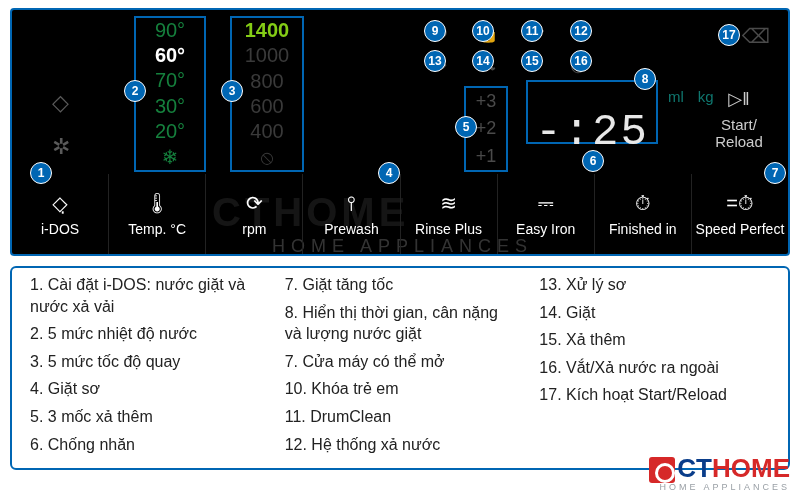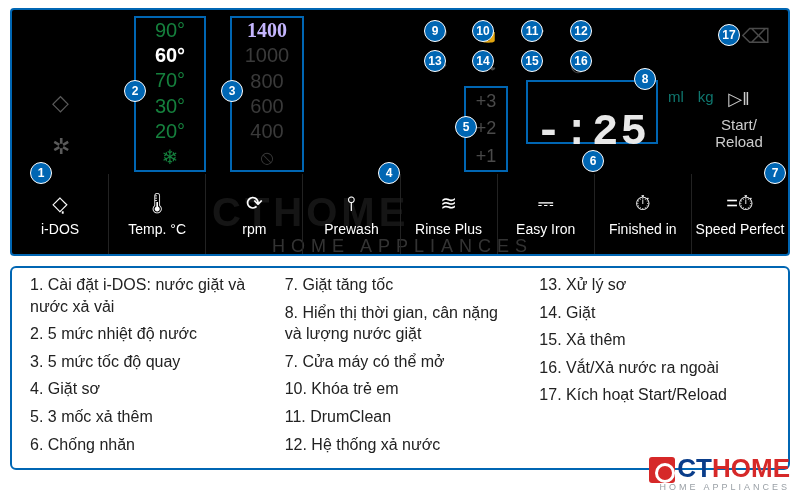--- a/index.html
+++ b/index.html
@@ -8,36 +8,36 @@
   .panel { position: absolute; left: 10px; top: 8px; width: 780px; height: 248px; background: #000; border: 2px solid #0066b3; border-radius: 4px; }
 
   
   .temp-col { position: absolute; left: 122px; top: 6px; width: 72px; height: 156px; border: 2px solid #0066b3; display: flex; flex-direction: column; justify-content: space-around; align-items: center; }
   .temp-val { font-size: 20px; color: #15803d; font-weight: 400; }
   .temp-val.active { color: #fff; font-weight: 700; }
 
   
   .spin-col { position: absolute; left: 218px; top: 6px; width: 74px; height: 156px; border: 2px solid #0066b3; display: flex; flex-direction: column; justify-content: space-around; align-items: center; }
   .spin-val { font-size: 20px; color: #3a3a3a; }
-  .spin-val.active { color: #c4b5fd; font-weight: 600; font-family: Liberation Serif, serif; }
+  .spin-val.active { color: #84cc16; font-weight: 600; }
 
   
   .left-icons { position: absolute; left: 40px; top: 80px; display: flex; flex-direction: column; gap: 18px; color:#5a5a5a; font-size: 22px; }
 
   
   .status-row { position: absolute; left: 420px; top: 12px; display: flex; gap: 30px; color:#4a4a4a; font-size:18px; align-items:center; }
   .status-row2 { position: absolute; left: 420px; top: 42px; display: flex; gap: 30px; color:#4a4a4a; font-size:18px; align-items:center; }
 
   
   .rinse-col { position: absolute; left: 452px; top: 76px; width: 44px; height: 86px; border:2px solid #0066b3; display:flex; flex-direction:column; justify-content:space-around; align-items:center; }
   .rinse-val { color:#4a4a4a; font-size:18px; }
 
   
   .seg { position:absolute; left: 514px; top: 70px; width: 132px; height: 64px; border:2px solid #0066b3; display:flex; align-items:center; justify-content:center; }
-  .seg-text { font-family: "Courier New", monospace; font-size: 44px; color:#e8e8e8; letter-spacing: 2px; font-weight:bold;margin-top:40px; }
+  .seg-text { font-family: "Courier New", monospace; font-size: 44px; color:#e8e8e8; letter-spacing: 2px; font-weight:normal;margin-top:40px; }
 
   .units { position:absolute; left: 656px; top: 78px; display:flex; flex-direction:row; gap:14px; color:#0f766e; font-size:15px; }
 
   
   .start-block { position:absolute; right: 12px; top: 78px; width: 74px; text-align:center; color:#ccc; font-size:15px; }
   .start-block .play { font-size:18px; color:#ccc; margin-bottom:6px; }
   .cancel-icon { position:absolute; right:18px; top:14px; color:#4a4a4a; font-size:20px; }
 
   
   .btn-row { position:absolute; left:0; bottom:0; width:100%; height:80px; display:flex; }

